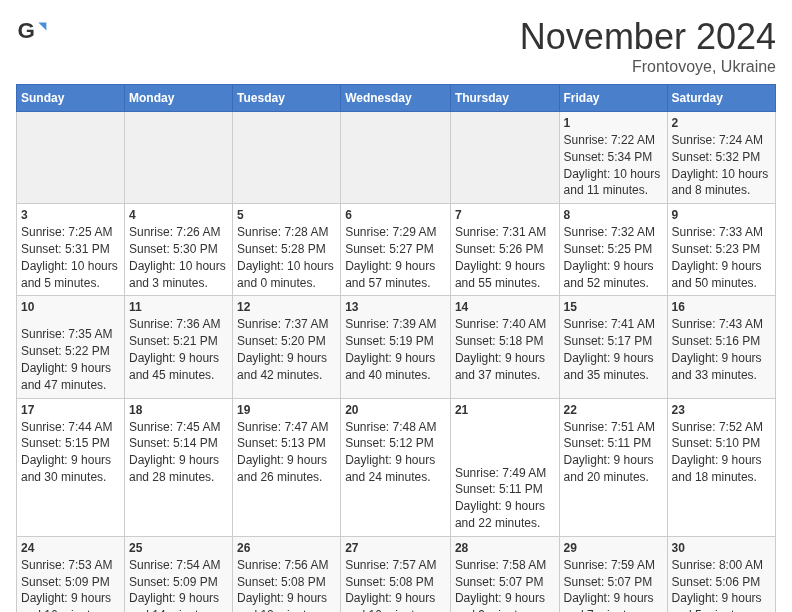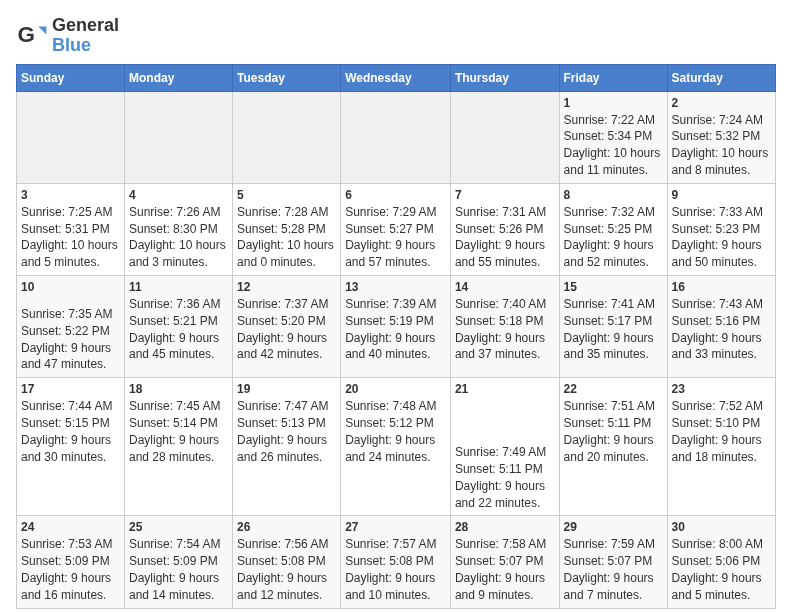--- a/index.html
+++ b/index.html
@@ -100,24 +100,24 @@
   </style>
 </head>
 <body>
 
 <div class="header">
   <div class="logo">
     <svg class="logo-icon" viewBox="0 0 40 40">
       <text x="2" y="28" font-size="28" font-weight="bold" fill="#333" font-family="Arial">G</text>
       <polygon points="28,8 38,8 38,18" fill="#4a90d9"></polygon>
     </svg>
-    <div class="logo-text">
-      <span class="logo-general">General</span>
-      <span class="logo-blue">Blue</span>
-    </div>
+  </div>
+  <div class="title-block">
+    <div class="month-title">November 2024</div>
+    <div class="location">Frontovoye, Ukraine</div>
   </div>
 </div>
 
 <table class="calendar">
   <thead>
     <tr>
     <th>Sunday</th>
         <th>Monday</th>
         <th>Tuesday</th>
         <th>Wednesday</th>
@@ -149,21 +149,21 @@
       <tr>
         <td>
           <span class="day-number">3</span>
           <div class="day-info" style="white-space: pre-line;">Sunrise: 7:25 AM
 Sunset: 5:31 PM
 Daylight: 10 hours and 5 minutes.</div>
         </td>
         <td>
           <span class="day-number">4</span>
           <div class="day-info" style="white-space: pre-line;">Sunrise: 7:26 AM
-Sunset: 8:30 PM
+Sunset: 5:30 PM
 Daylight: 10 hours and 3 minutes.</div>
         </td>
         <td>
           <span class="day-number">5</span>
           <div class="day-info" style="white-space: pre-line;">Sunrise: 7:28 AM
 Sunset: 5:28 PM
 Daylight: 10 hours and 0 minutes.</div>
         </td>
         <td>
           <span class="day-number">6</span>

